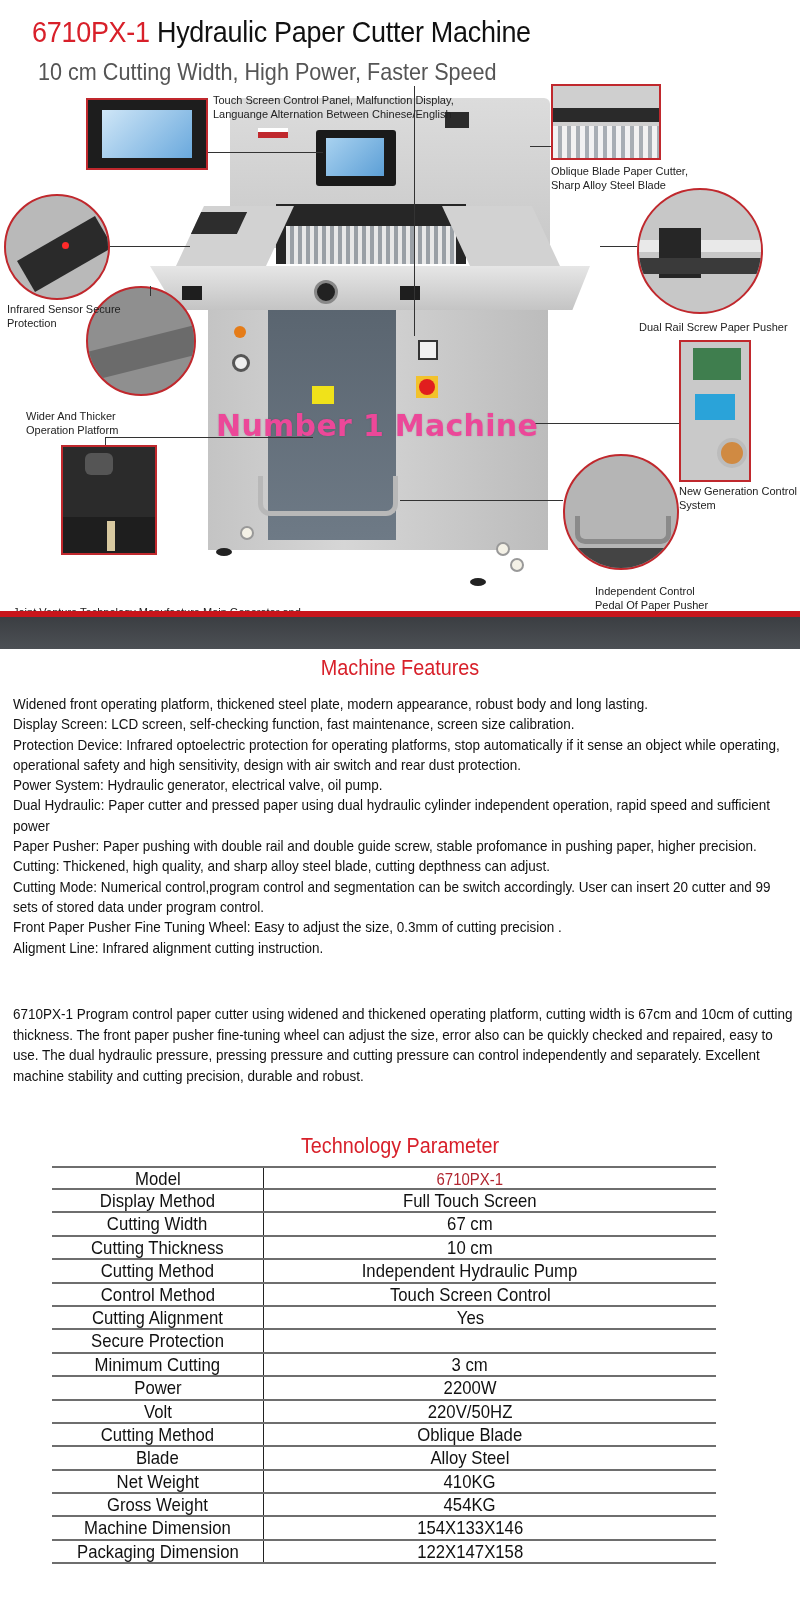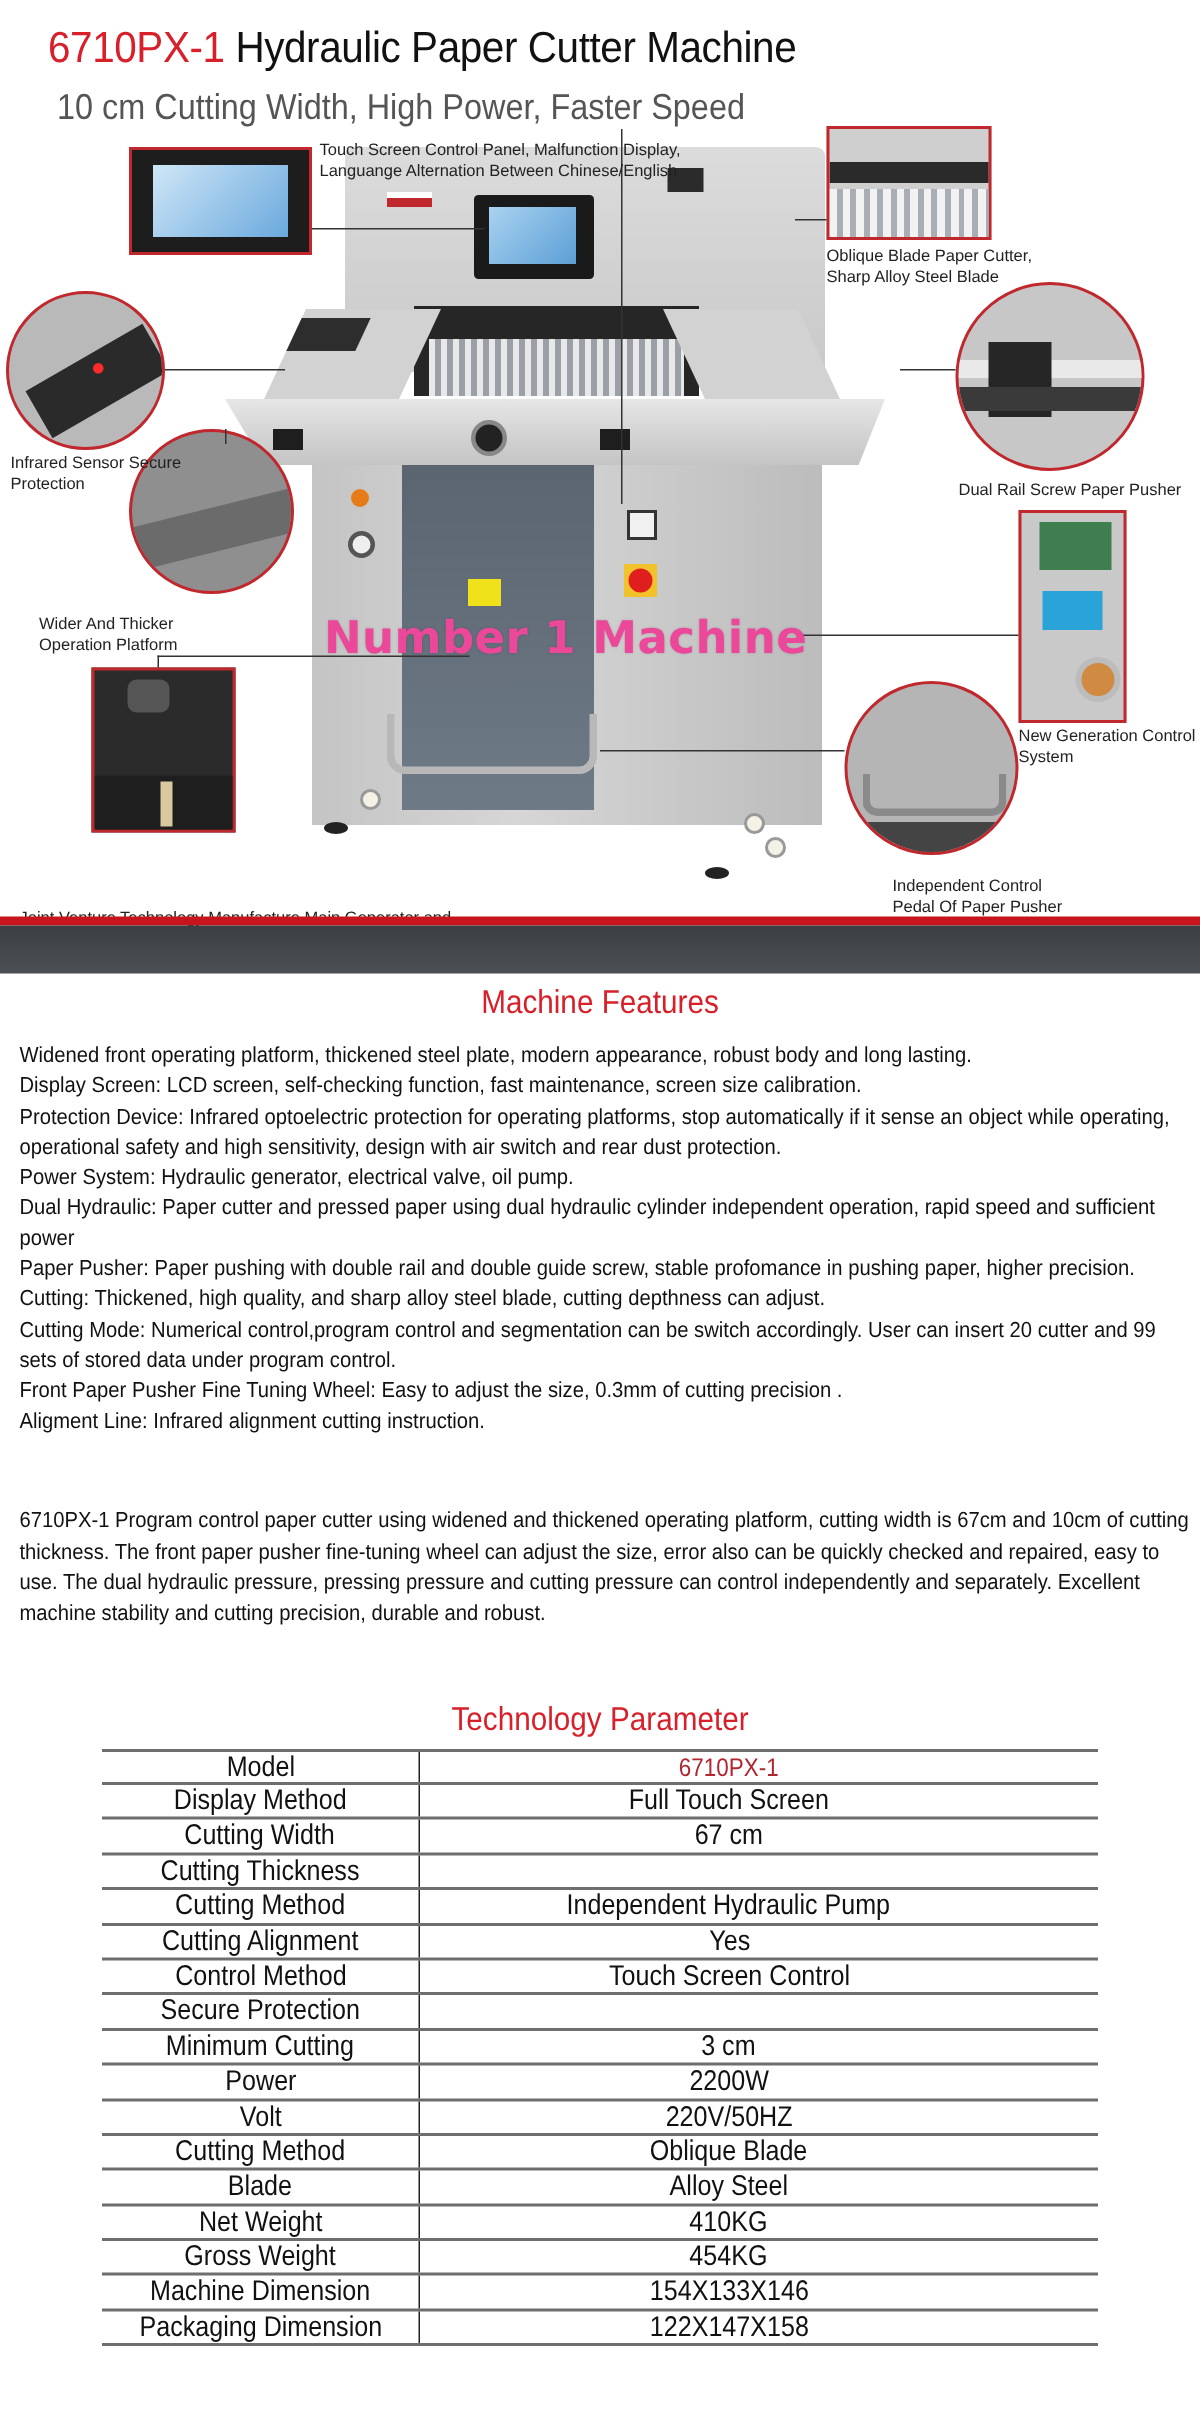--- a/index.html
+++ b/index.html
@@ -52,21 +52,21 @@
   
   .band-red { position: absolute; left: 0; top: 611px; width: 800px; height: 6px; background: #c8151b; }
   .band-dark { position: absolute; left: 0; top: 617px; width: 800px; height: 32px; background: linear-gradient(#3b3e42, #4c5055); }
 
   .section-title { position: absolute; left: 0; width: 800px; text-align: center; color: #d8202a; font-size: 22px; transform: scaleX(0.9); }
   .features { position: absolute; left: 13px; top: 694px; width: 780px; font-size: 14.5px; line-height: 20.3px; color: #111; transform: scaleX(0.93); transform-origin: left; width: 840px; }
   .features p { white-space: normal; }
   .summary { position: absolute; left: 13px; top: 1004px; width: 840px; font-size: 14.5px; line-height: 20.5px; color: #111; transform: scaleX(0.93); transform-origin: left; }
 
   
-  .spec-table { position: absolute; left: 68px; top: 1166px; width: 664px; }
+  .spec-table { position: absolute; left: 52px; top: 1166px; width: 664px; }
   .spec-row { display: flex; height: 23.4px; border-bottom: 2px solid #6e6e6e; }
   .spec-row:first-child { border-top: 2px solid #6e6e6e; height: 24px; }
   .spec-k { width: 212px; text-align: center; font-size: 19px; line-height: 22px; border-right: 1.5px solid #222; transform-origin: center; }
   .spec-v { flex: 1; text-align: center; font-size: 19px; line-height: 22px; padding-right: 40px; }
   .spec-k span, .spec-v span { display: inline-block; transform: scaleX(0.88); }
   .spec-v.model-val span { color: #b12630; font-size: 17px; }
 </style>
 </head>
 <body>
 
@@ -223,34 +223,35 @@
     <div class="spec-row">
       <div class="spec-k"><span>Display Method</span></div>
       <div class="spec-v"><span>Full Touch Screen</span></div>
     </div>
     <div class="spec-row">
       <div class="spec-k"><span>Cutting Width</span></div>
       <div class="spec-v"><span>67 cm</span></div>
     </div>
     <div class="spec-row">
       <div class="spec-k"><span>Cutting Thickness</span></div>
+      <div class="spec-v"><span>10 cm</span></div>
     </div>
     <div class="spec-row">
       <div class="spec-k"><span>Cutting Method</span></div>
       <div class="spec-v"><span>Independent Hydraulic Pump</span></div>
     </div>
     <div class="spec-row">
+      <div class="spec-k"><span>Control Method</span></div>
+      <div class="spec-v"><span>Touch Screen Control</span></div>
+    </div>
+    <div class="spec-row">
       <div class="spec-k"><span>Cutting Alignment</span></div>
       <div class="spec-v"><span>Yes</span></div>
     </div>
     <div class="spec-row">
-      <div class="spec-k"><span>Control Method</span></div>
-      <div class="spec-v"><span>Touch Screen Control</span></div>
-    </div>
-    <div class="spec-row">
       <div class="spec-k"><span>Secure Protection</span></div>
     </div>
     <div class="spec-row">
       <div class="spec-k"><span>Minimum Cutting</span></div>
       <div class="spec-v"><span>3 cm</span></div>
     </div>
     <div class="spec-row">
       <div class="spec-k"><span>Power</span></div>
       <div class="spec-v"><span>2200W</span></div>
     </div>

